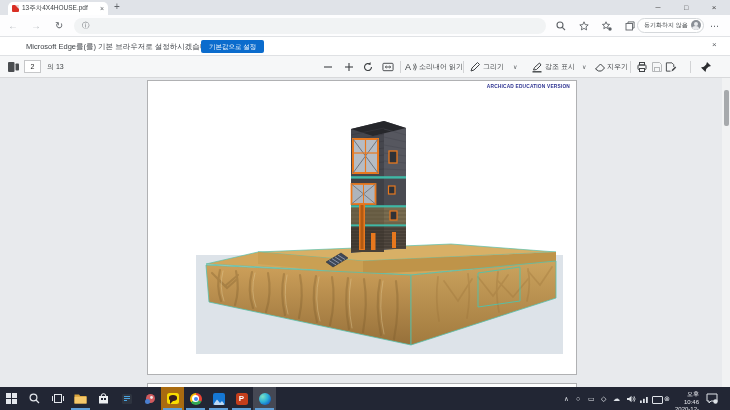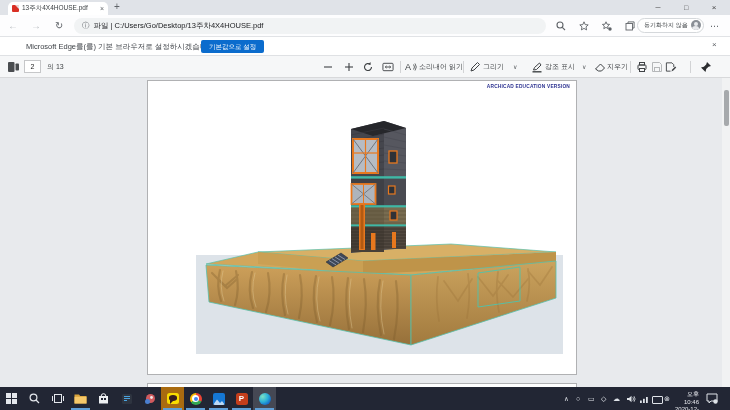--- a/index.html
+++ b/index.html
@@ -89,21 +89,20 @@
     <span class="abs winctl" style="left:672px;">□</span>
     <span class="abs winctl" style="left:700px;font-size:8px;">×</span>
   </div>
 
   <div class="abs navbar">
     <span class="abs navic dis" style="left:8px;">←</span>
     <span class="abs navic dis" style="left:31px;">→</span>
     <span class="abs navic" style="left:55px;">↻</span>
     <div class="abs addr">
       <span class="info">ⓘ</span>
-      <span class="url">파일 | C:/Users/Go/Desktop/13주차4X4HOUSE.pdf</span>
     </div>
     <svg class="abs" style="left:556px;top:6px;" width="10" height="10" viewBox="0 0 10 10">
       <circle cx="4" cy="4" r="3" fill="none" stroke="#5f6368" stroke-width="1.1"></circle>
         <line x1="6.3" y1="6.3" x2="9" y2="9" stroke="#5f6368" stroke-width="1.1"></line>
     </svg>
     <svg class="abs" style="left:579px;top:6px;" width="10" height="10" viewBox="0 0 10 10">
       <path d="M5 .8 6.2 3.6 9.2 3.9 7 5.9 7.6 8.9 5 7.4 2.4 8.9 3 5.9 .8 3.9 3.8 3.6 Z" fill="none" stroke="#5f6368" stroke-width=".9"></path>
     </svg>
     <svg class="abs" style="left:602px;top:6px;" width="10" height="10" viewBox="0 0 10 10">
       <path d="M4 .8 5 3.2 7.6 3.4 5.7 5.1 6.2 7.7 4 6.4 1.8 7.7 2.3 5.1 .4 3.4 3 3.2 Z" fill="none" stroke="#5f6368" stroke-width=".9"></path>

